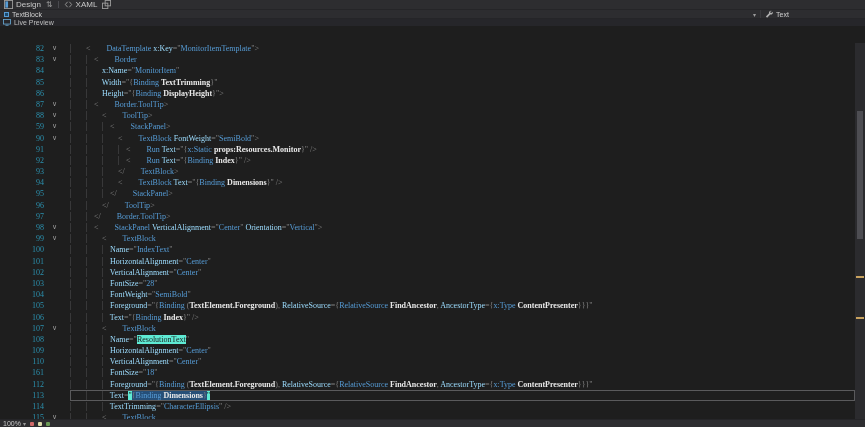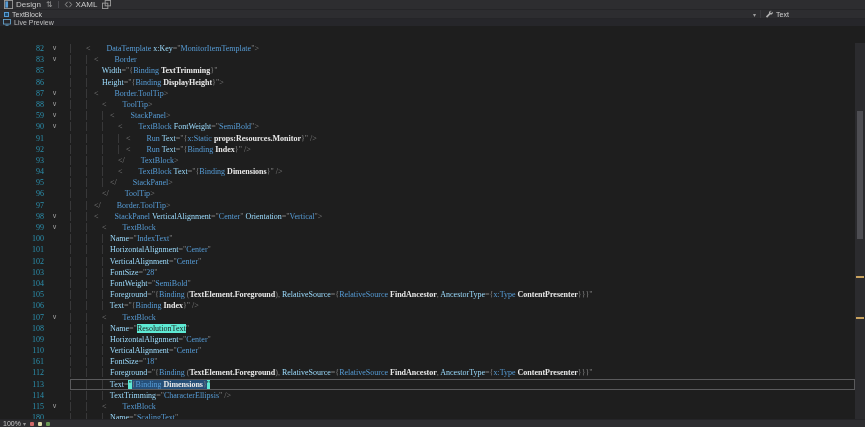--- a/index.html
+++ b/index.html
@@ -115,20 +115,21 @@
       <rect x="3" y="7.5" width="4" height="1" fill="#6CB2E0"></rect>
     </svg>
     <span>Live Preview</span>
   </span>
 </div>
 
 <div class="editor">
   <div>
       <div class="line"><span class="ln">82</span><span class="fold">∨</span><span class="code"><span class="tk-i">        </span><span class="tk-d">&lt;</span><span class="tk-e">DataTemplate</span><span class="tk-w"> </span><span class="tk-a">x:Key</span><span class="tk-d">="</span><span class="tk-v">MonitorItemTemplate</span><span class="tk-d">"&gt;</span></span></div>
       <div class="line"><span class="ln">83</span><span class="fold">∨</span><span class="code"><span class="tk-i">            </span><span class="tk-d">&lt;</span><span class="tk-e">Border</span></span></div>
+      <div class="line"><span class="ln">84</span><span class="fold"></span><span class="code"><span class="tk-i">                </span><span class="tk-a">x:Name</span><span class="tk-d">="</span><span class="tk-v">MonitorItem</span><span class="tk-d">"</span></span></div>
       <div class="line"><span class="ln">85</span><span class="fold"></span><span class="code"><span class="tk-i">                </span><span class="tk-a">Width</span><span class="tk-d">="{</span><span class="tk-m">Binding</span><span class="tk-w"> </span><span class="tk-b">TextTrimming</span><span class="tk-d">}"</span></span></div>
       <div class="line"><span class="ln">86</span><span class="fold"></span><span class="code"><span class="tk-i">                </span><span class="tk-a">Height</span><span class="tk-d">="{</span><span class="tk-m">Binding</span><span class="tk-w"> </span><span class="tk-b">DisplayHeight</span><span class="tk-d">}"&gt;</span></span></div>
       <div class="line"><span class="ln">87</span><span class="fold">∨</span><span class="code"><span class="tk-i">            </span><span class="tk-d">&lt;</span><span class="tk-e">Border.ToolTip</span><span class="tk-d">&gt;</span></span></div>
       <div class="line"><span class="ln">88</span><span class="fold">∨</span><span class="code"><span class="tk-i">                </span><span class="tk-d">&lt;</span><span class="tk-e">ToolTip</span><span class="tk-d">&gt;</span></span></div>
       <div class="line"><span class="ln">59</span><span class="fold">∨</span><span class="code"><span class="tk-i">                    </span><span class="tk-d">&lt;</span><span class="tk-e">StackPanel</span><span class="tk-d">&gt;</span></span></div>
       <div class="line"><span class="ln">90</span><span class="fold">∨</span><span class="code"><span class="tk-i">                        </span><span class="tk-d">&lt;</span><span class="tk-e">TextBlock</span><span class="tk-w"> </span><span class="tk-a">FontWeight</span><span class="tk-d">="</span><span class="tk-v">SemiBold</span><span class="tk-d">"&gt;</span></span></div>
       <div class="line"><span class="ln">91</span><span class="fold"></span><span class="code"><span class="tk-i">                            </span><span class="tk-d">&lt;</span><span class="tk-e">Run</span><span class="tk-w"> </span><span class="tk-a">Text</span><span class="tk-d">="{</span><span class="tk-m">x:Static</span><span class="tk-w"> </span><span class="tk-b">props:Resources.Monitor</span><span class="tk-d">}"</span><span class="tk-w"> </span><span class="tk-d">/&gt;</span></span></div>
       <div class="line"><span class="ln">92</span><span class="fold"></span><span class="code"><span class="tk-i">                            </span><span class="tk-d">&lt;</span><span class="tk-e">Run</span><span class="tk-w"> </span><span class="tk-a">Text</span><span class="tk-d">="{</span><span class="tk-m">Binding</span><span class="tk-w"> </span><span class="tk-b">Index</span><span class="tk-d">}"</span><span class="tk-w"> </span><span class="tk-d">/&gt;</span></span></div>
       <div class="line"><span class="ln">93</span><span class="fold"></span><span class="code"><span class="tk-i">                        </span><span class="tk-d">&lt;/</span><span class="tk-e">TextBlock</span><span class="tk-d">&gt;</span></span></div>
       <div class="line"><span class="ln">94</span><span class="fold"></span><span class="code"><span class="tk-i">                        </span><span class="tk-d">&lt;</span><span class="tk-e">TextBlock</span><span class="tk-w"> </span><span class="tk-a">Text</span><span class="tk-d">="{</span><span class="tk-m">Binding</span><span class="tk-w"> </span><span class="tk-b">Dimensions</span><span class="tk-d">}"</span><span class="tk-w"> </span><span class="tk-d">/&gt;</span></span></div>

